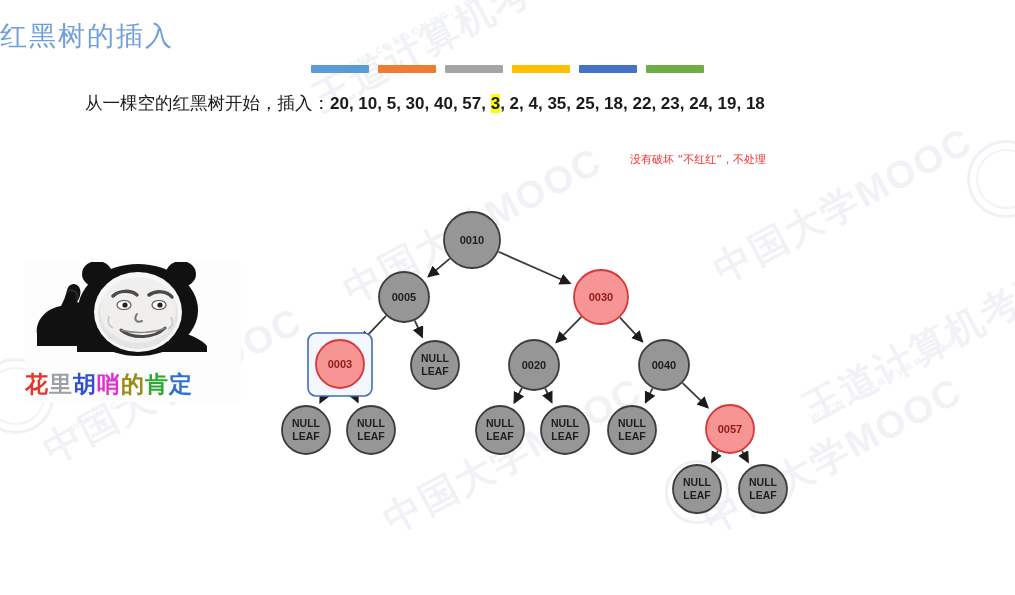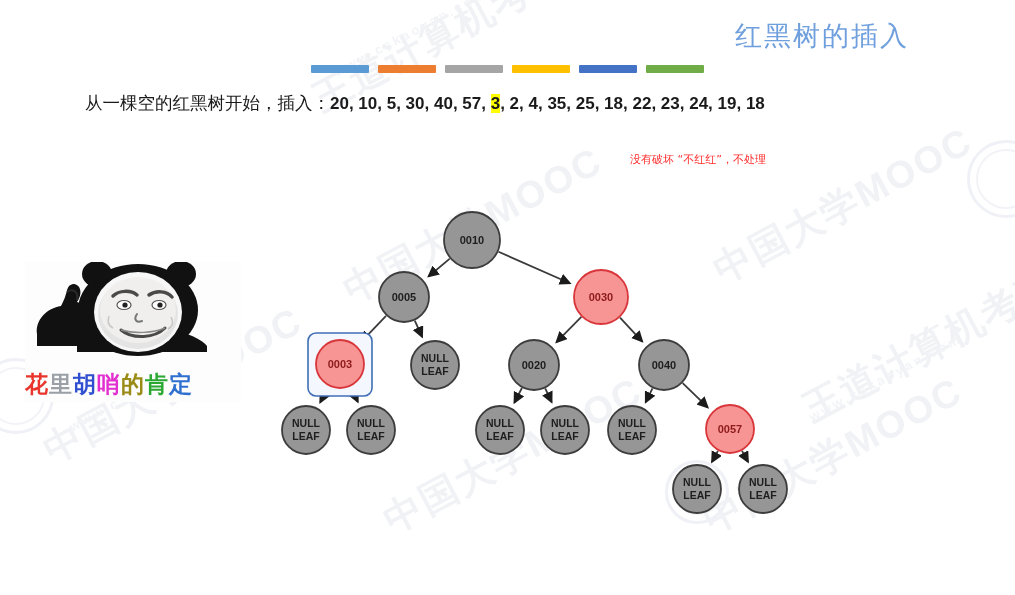--- a/index.html
+++ b/index.html
@@ -44,21 +44,21 @@
     border-radius:50%;
     border:2px solid #f2f3f7;
   }
 
   
   .title {
     position: absolute;
     left: 0;
     top: 18px;
     width: 909px;
-    text-align: right;
+    text-align: left;
     font-size: 27px;
     color: #6f9fdd;
     font-family: "DejaVu Sans", "Liberation Sans", sans-serif;
     letter-spacing: 2px;
   }
   .bars {
     position: absolute;
     left: 311px;
     top: 65px;
     display: flex;

